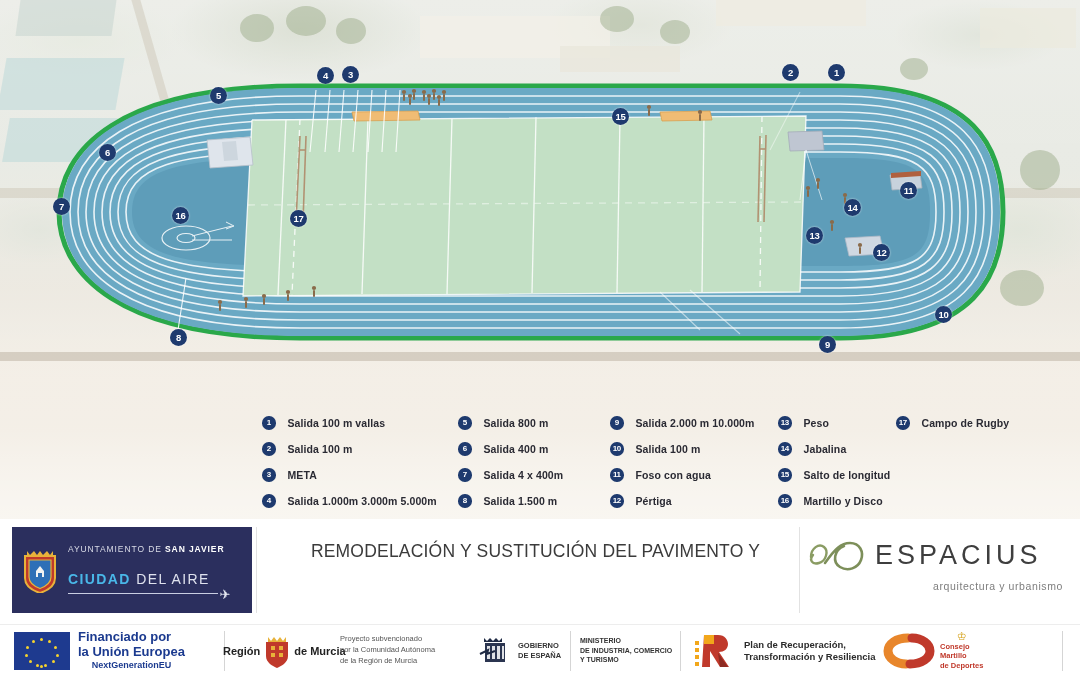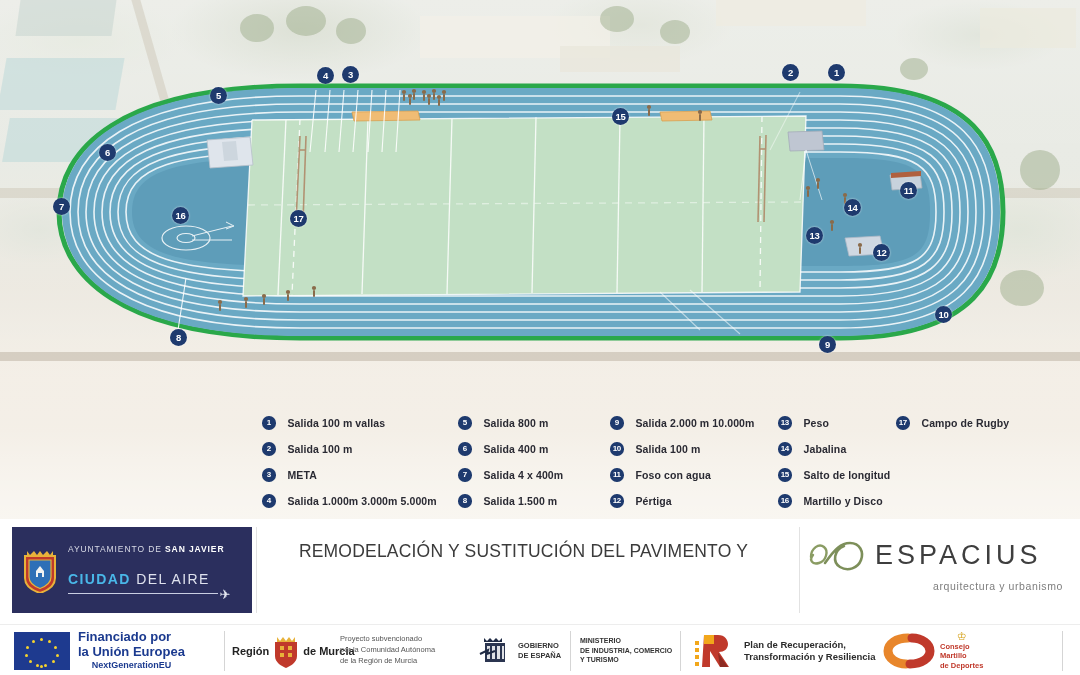--- a/index.html
+++ b/index.html
@@ -86,21 +86,21 @@
   .sj-l1 { font-size:8.5px; color:#d8dae6; letter-spacing:.9px; white-space:nowrap; }
   .sj-l1 b { color:#fff; }
   .sj-l2 { font-size:14px; letter-spacing:1.4px; white-space:nowrap; margin-top:17px; }
   .sj-l2 .a { color:#49b7e8; font-weight:bold; }
   .sj-l2 .b { color:#dfe2ee; }
   .sj-rule { position:relative; margin-top:4px; height:6px; }
   .sj-rule i { position:absolute; left:0; top:2px; width:150px; height:1.5px; background:#c9cee2; display:block; }
   .sj-plane { position:absolute; right:-6px; top:-4px; font-size:13px; color:#e6e9f2; }
 
   .banner-title {
-    position:absolute; left:256px; top:20px; width:535px;
+    position:absolute; left:268px; top:20px; width:535px;
     text-align:center; font-size:17.5px; line-height:1.45; color:#3b3b3b;
     letter-spacing:.2px;
   }
   .banner-sep { position:absolute; top:8px; width:1px; height:86px; background:#e2e2e2; }
 
   .logo-espacius { position:absolute; left:805px; top:14px; width:262px; height:76px; }
   .esp-row { display:flex; align-items:center; }
   .esp-mark { width:70px; height:44px; flex:0 0 auto; }
   .esp-name { font-size:27px; letter-spacing:4px; color:#3e3e3e; font-weight:300; }
   .esp-sub { text-align:right; font-size:10.5px; color:#7e7e7e; letter-spacing:.6px; margin-top:3px; padding-right:4px; }
@@ -492,21 +492,21 @@
       </div>
       <div class="eu-txt">
         <div>Financiado por</div>
         <div>la Unión Europea</div>
         <div class="small">NextGenerationEU</div>
       </div>
     </div>
 
     <div class="fdiv" style="left:224px;"></div>
 
-    <div class="fcell" style="left:232px;">
+    <div class="fcell" style="left:223px;">
       <span class="murcia-txt">Región</span>
       <span class="murcia-shield">
         <svg viewBox="0 0 26 34" width="26" height="34">
           <path d="M2 8 h22 v14 c0 7 -7 10 -11 12 c-4 -2 -11 -5 -11 -12 Z" fill="#c0392b"></path>
           <g fill="#e8b23a">
             <rect x="7" y="12" width="4" height="4"></rect>
               <rect x="15" y="12" width="4" height="4"></rect>
             <rect x="7" y="19" width="4" height="4"></rect>
               <rect x="15" y="19" width="4" height="4"></rect>
           </g>

